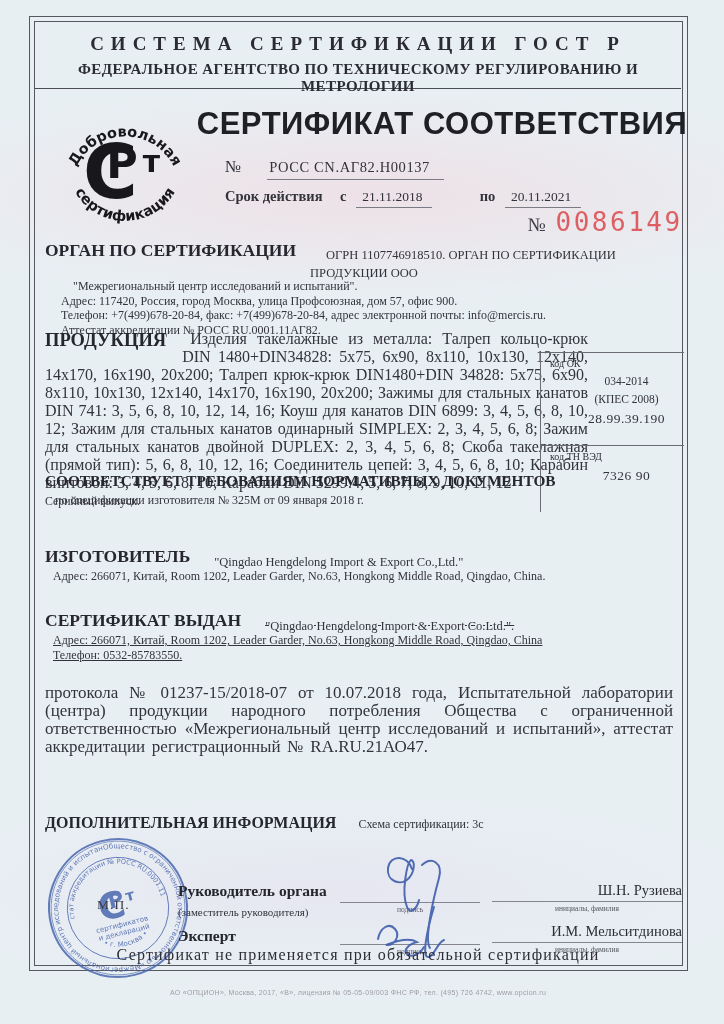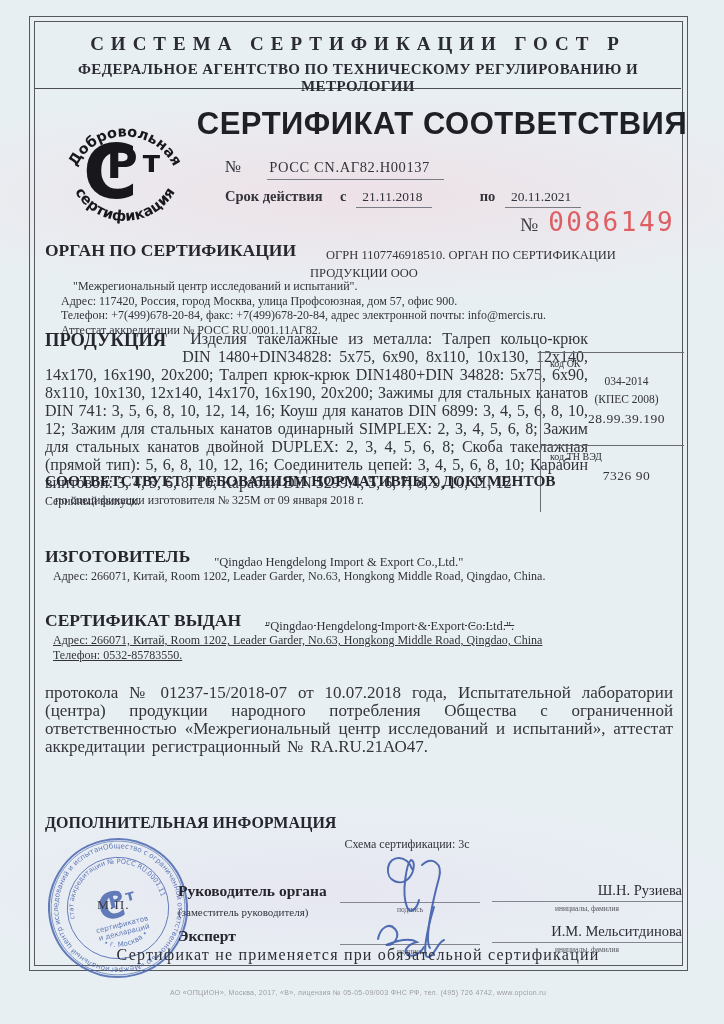--- a/index.html
+++ b/index.html
@@ -25,21 +25,21 @@
 
   .num-row{position:absolute; left:225px; top:157px; font-size:16px;}
   .num-sign{font-size:17px;}
   .num-val{display:inline-block; margin-left:22px; font-size:14.5px; letter-spacing:.6px;
     border-bottom:1px solid #7b7b85; padding:0 14px 3px 2px;}
   .validity{position:absolute; left:225px; top:188px; font-size:14.5px;}
   .validity b{font-weight:bold;}
   .date-val{display:inline-block; font-size:13.5px; border-bottom:1px solid #7b7b85; padding:0 10px 2px 6px; margin:0 6px;}
   .gap-po{display:inline-block; width:34px;}
 
-  .blank-num{position:absolute; left:520px; top:207px; width:170px; text-align:left;}
+  .blank-num{position:absolute; left:520px; top:207px; width:170px; text-align:center;}
   .blank-sign{font-size:19px; color:#3e3e46; margin-right:10px;}
   .blank-val{font-family:"DejaVu Sans Mono", monospace; font-size:26px; letter-spacing:2.5px; color:#de5f63; font-weight:500;}
 
   .sec{position:absolute;}
   .h{float:left; font-weight:bold; color:#26262e; font-family:"Liberation Serif", serif;}
   .h15{font-size:15.3px;margin-top:34px;}
   .h16{font-size:16px;}
   .h17{font-size:17.5px; margin-right:14px;}
   .h18{font-size:18.5px; margin-right:16px;}
   .body-t{font-size:17px; line-height:14.8px;}
@@ -68,21 +68,21 @@
 
   .manuf{left:45px; top:546px; width:625px;}
   .issued{left:45px; top:610px; width:625px;text-decoration:underline;}
   .name-inline{font-size:12.5px; position:relative; top:6px; margin-left:10px;}
   .addr-lines{clear:both; padding-left:8px; padding-top:2px;}
 
   .basis{left:45px; top:684px; width:628px; text-align:justify;}
   .basis .body-t{word-spacing:2.5px;}
 
   .additional{left:45px; top:814px; width:625px;}
-  .add-txt{font-size:12px; position:relative; top:20px; margin-left:8px;}
+  .add-txt{font-size:12px; position:relative; top:0; margin-left:22px;}
 
   .mp{position:absolute; left:97px; top:897px; font-size:13.5px; color:#3a3a42; z-index:5; letter-spacing:1px;}
 
   .role1{position:absolute; left:178px; top:882px; font-size:15.5px; font-weight:bold; color:#26262e;}
   .role1-note{position:absolute; left:178px; top:906px; font-size:11px;}
   .role2{position:absolute; left:178px; top:927px; font-size:15.5px; font-weight:bold; color:#26262e;}
   .sigline{position:absolute; border-bottom:1px solid #85858f;}
   .s1{left:340px; top:902px; width:140px;}
   .s2{left:340px; top:944px; width:140px;}
   .n1{left:492px; top:901px; width:190px;}

